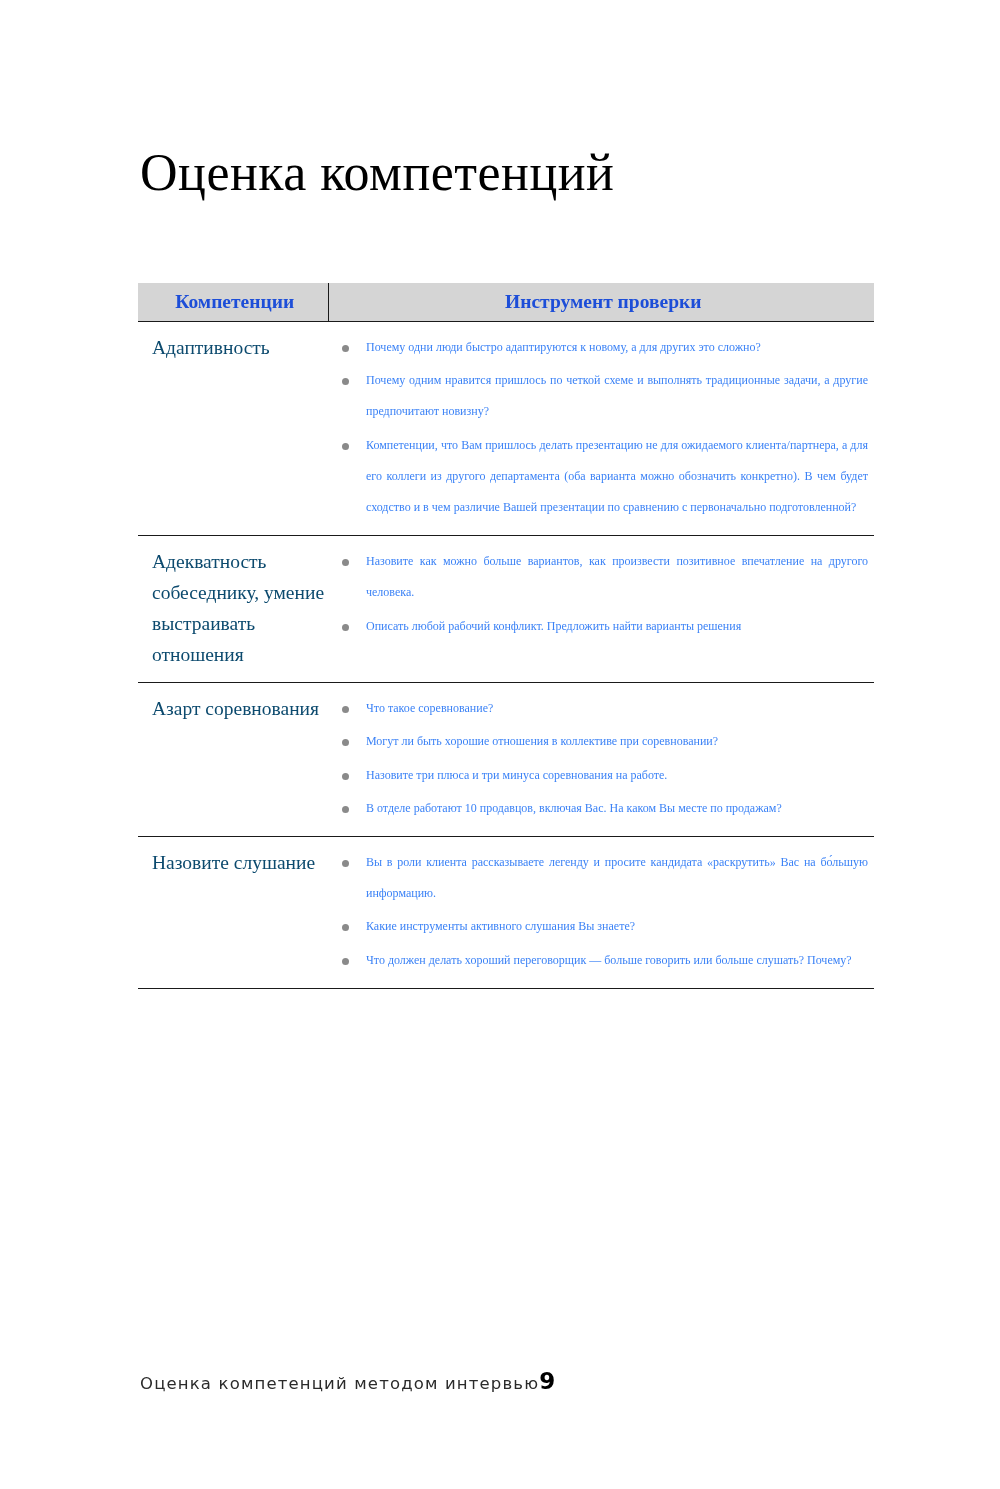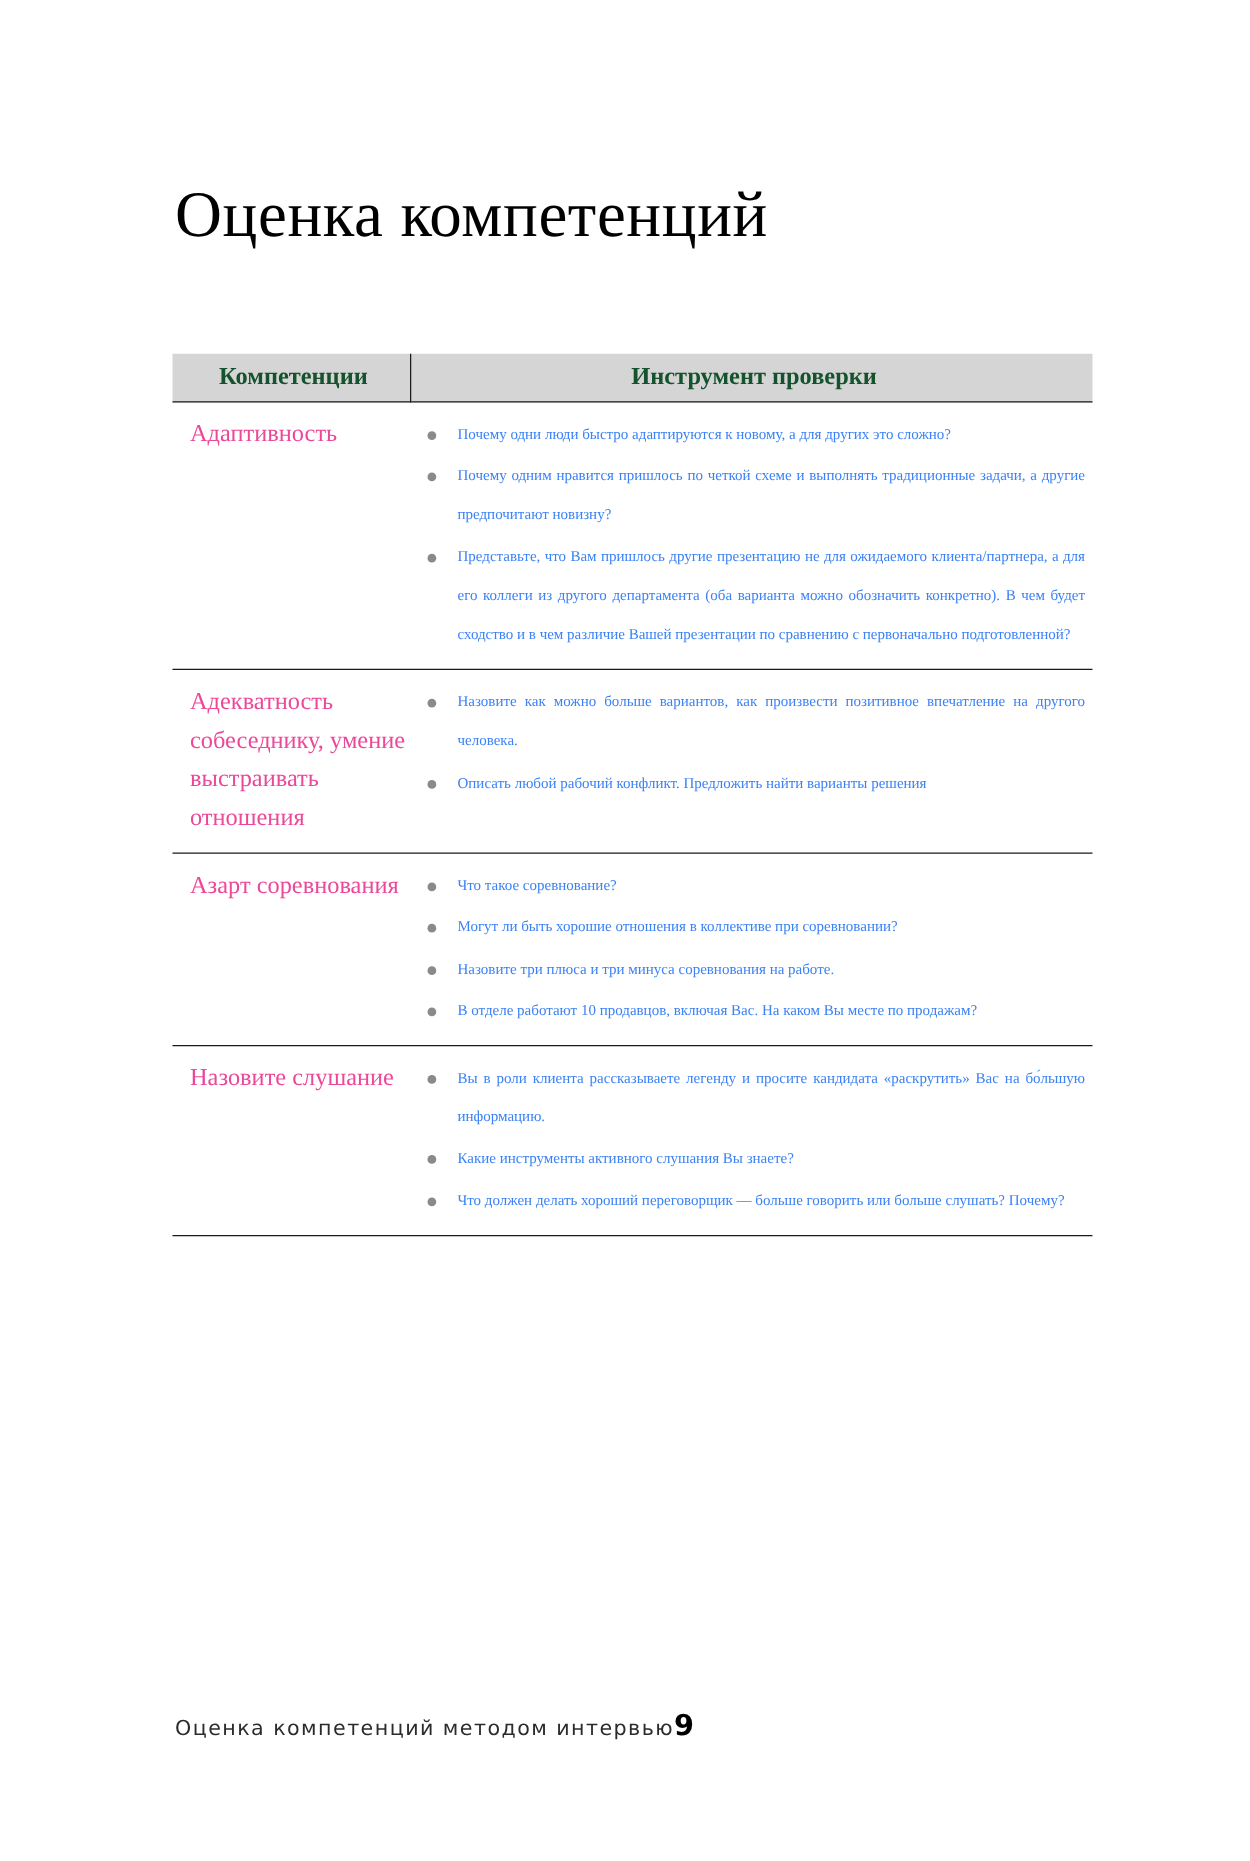--- a/index.html
+++ b/index.html
@@ -60,21 +60,21 @@
   .thead-row th {
     background: #d5d5d5;
     border-bottom: 1.6px solid #1a1a1a;
     height: 38px;
   }
   .th-inner {
     font-family: "Liberation Serif", "DejaVu Serif", serif;
     font-weight: bold;
     font-size: 19.5px;
     line-height: 38px;
-    color: #14532d;
+    color: #1d4ed8;
     padding-left: 4px;
     white-space: nowrap;
   }
   .thead-row th.th-competency { border-right: 1.6px solid #1a1a1a; }
 
   
   .body-row > td {
     border-bottom: 1.6px solid #1a1a1a;
     padding-top: 10px;
     padding-bottom: 12px;
@@ -83,21 +83,21 @@
 
   .cell-competency {
     border-right: 1.6px solid #1a1a1a;
     padding-left: 14px !important;
     padding-right: 8px;
   }
   .competency-name {
     font-family: "Liberation Serif", "DejaVu Serif", serif;
     font-size: 19.5px;
     line-height: 31px;
-    color: #ec4899;
+    color: #0c4a6e;
   }
 
   .cell-tool {
     padding-left: 0 !important;
     padding-right: 0;
   }
   ul.qlist {
     list-style: none;
     margin: 0;
     padding: 0 6px 0 0;
@@ -175,21 +175,21 @@
     <tbody>
 
       <tr class="body-row">
         <td class="cell-competency">
           <div class="competency-name">Адаптивность</div>
         </td>
         <td class="cell-tool">
           <ul class="qlist">
             <li>Почему одни люди быстро адаптируются к новому, а для других это сложно?</li>
             <li>Почему одним нравится пришлось по четкой схеме и выполнять традиционные задачи, а другие предпочитают новизну?</li>
-            <li>Представьте, что Вам пришлось другие презентацию не для ожидаемого клиента/партнера, а для его коллеги из другого департамента (оба варианта можно обозначить конкретно). В чем будет сходство и в чем различие Вашей презентации по сравнению с первоначально подготовленной?</li>
+            <li>Компетенции, что Вам пришлось делать презентацию не для ожидаемого клиента/партнера, а для его коллеги из другого департамента (оба варианта можно обозначить конкретно). В чем будет сходство и в чем различие Вашей презентации по сравнению с первоначально подготовленной?</li>
           </ul>
         </td>
       </tr>
 
       <tr class="body-row">
         <td class="cell-competency">
           <div class="competency-name">Адекватность собеседнику, умение выстраивать отношения</div>
         </td>
         <td class="cell-tool">
           <ul class="qlist">

